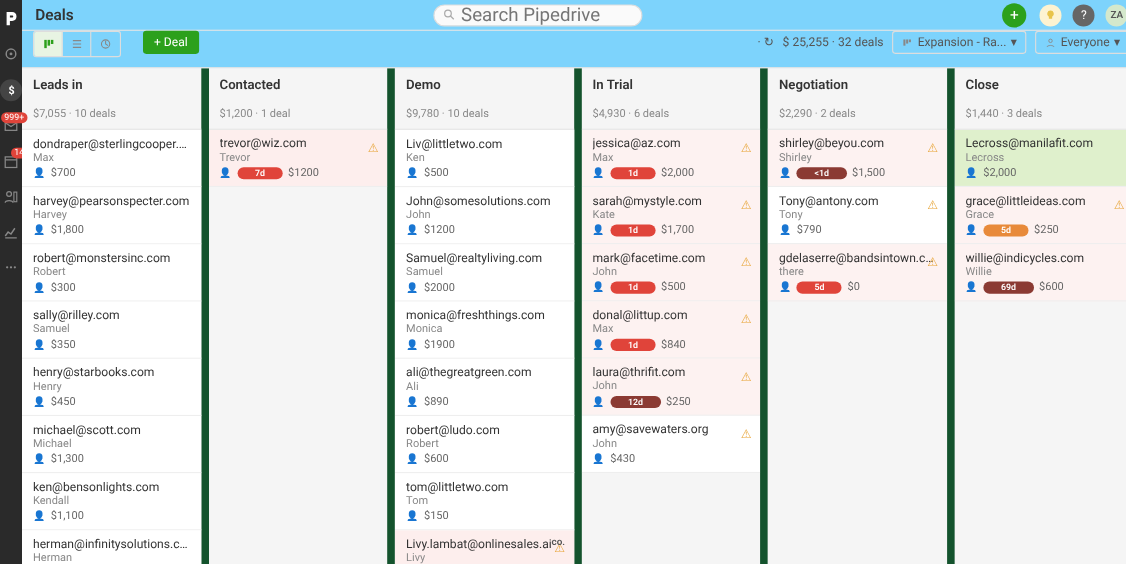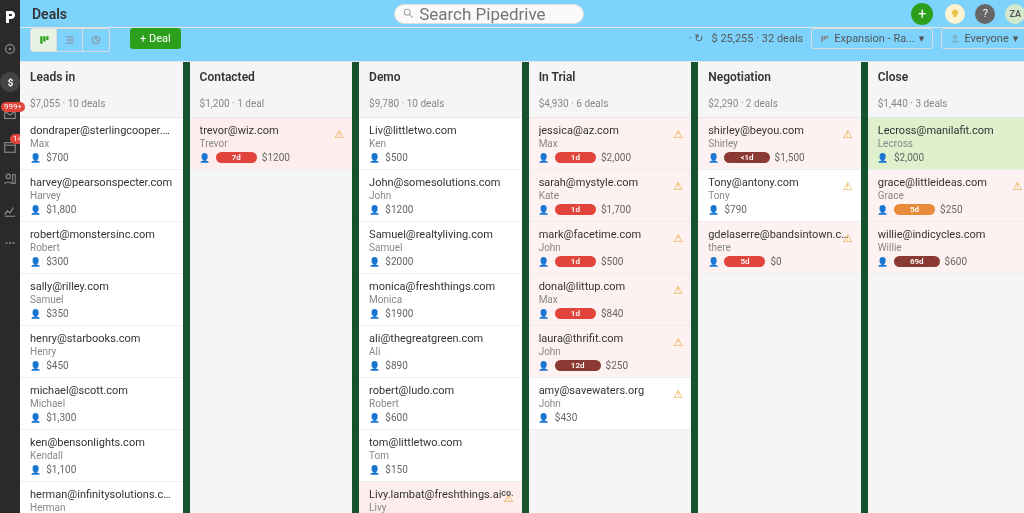--- a/index.html
+++ b/index.html
@@ -323,21 +323,21 @@
               <div class="card-email">tom@littletwo.com</div>
               <div class="card-name">Tom</div>
               <div class="card-footer">
                 <span class="person-icon">👤</span>
                 <span>$150</span>
               </div>
             </div>
             <div class="card red">
               <span class="warn">⚠</span>
               <span class="co">co.</span>
-              <div class="card-email">Livy.lambat@freshthings.ai</div>
+              <div class="card-email">Livy.lambat@onlinesales.ai</div>
               <div class="card-name">Livy</div>
               <div class="card-footer">
                 <span class="person-icon">👤</span>
                 <span class="tag ">1d</span>
                 <span>$600</span>
               </div>
             </div>
           </div>
         </div>
         <div class="column">

